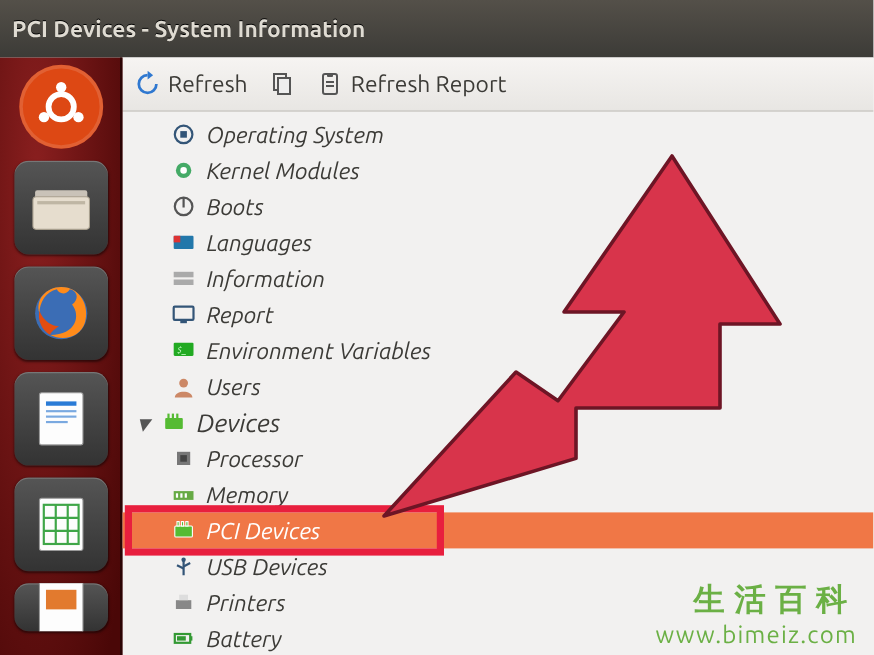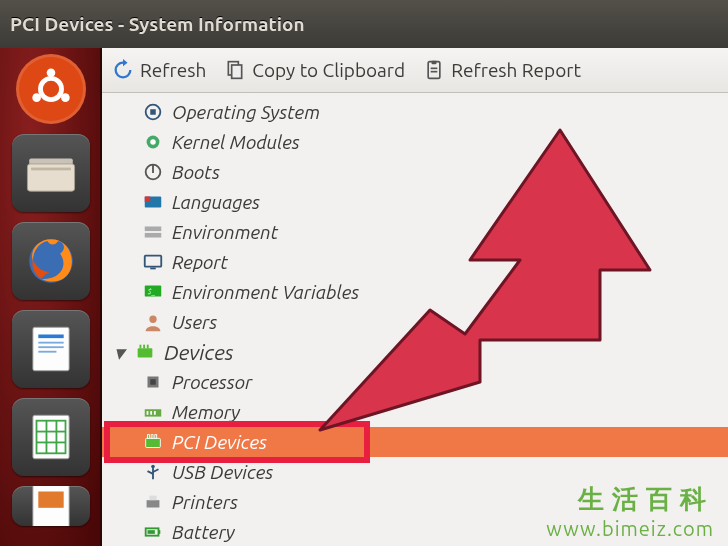--- a/index.html
+++ b/index.html
@@ -113,21 +113,20 @@
         </span>
         <span>Refresh</span>
       </div>
       <div class="tbtn">
         <span class="ic">
           <svg viewBox="0 0 24 24" width="20" height="20">
               <rect x="4" y="2" width="12" height="16" fill="none" stroke="#555" stroke-width="2"></rect>
               <rect x="8" y="6" width="12" height="16" fill="#eee" stroke="#555" stroke-width="2"></rect>
             </svg>
         </span>
-        <span>Copy to Clipboard</span>
       </div>
       <div class="tbtn">
         <span class="ic">
           <svg viewBox="0 0 24 24" width="20" height="20">
               <rect x="5" y="2" width="14" height="20" rx="2" fill="none" stroke="#555" stroke-width="2"></rect>
               <rect x="9" y="1" width="6" height="4" rx="1" fill="#555"></rect>
               <line x1="8" y1="10" x2="16" y2="10" stroke="#555" stroke-width="2"></line>
               <line x1="8" y1="14" x2="16" y2="14" stroke="#555" stroke-width="2"></line>
             </svg>
         </span>
@@ -173,21 +172,21 @@
           </span>
           <span>Languages</span>
         </div>
         <div class="row">
           <span class="ic">
             <svg viewBox="0 0 24 24" width="22" height="22">
               <rect x="3" y="6" width="18" height="5" fill="#aaa"></rect>
               <rect x="3" y="13" width="18" height="5" fill="#aaa"></rect>
             </svg>
           </span>
-          <span>Environment</span>
+          <span>Information</span>
         </div>
         <div class="row">
           <span class="ic">
             <svg viewBox="0 0 24 24" width="22" height="22">
               <rect x="3" y="5" width="18" height="12" rx="1" fill="none" stroke="#357" stroke-width="2"></rect>
               <rect x="9" y="18" width="6" height="2" fill="#357"></rect>
             </svg>
           </span>
           <span>Report</span>
         </div>

